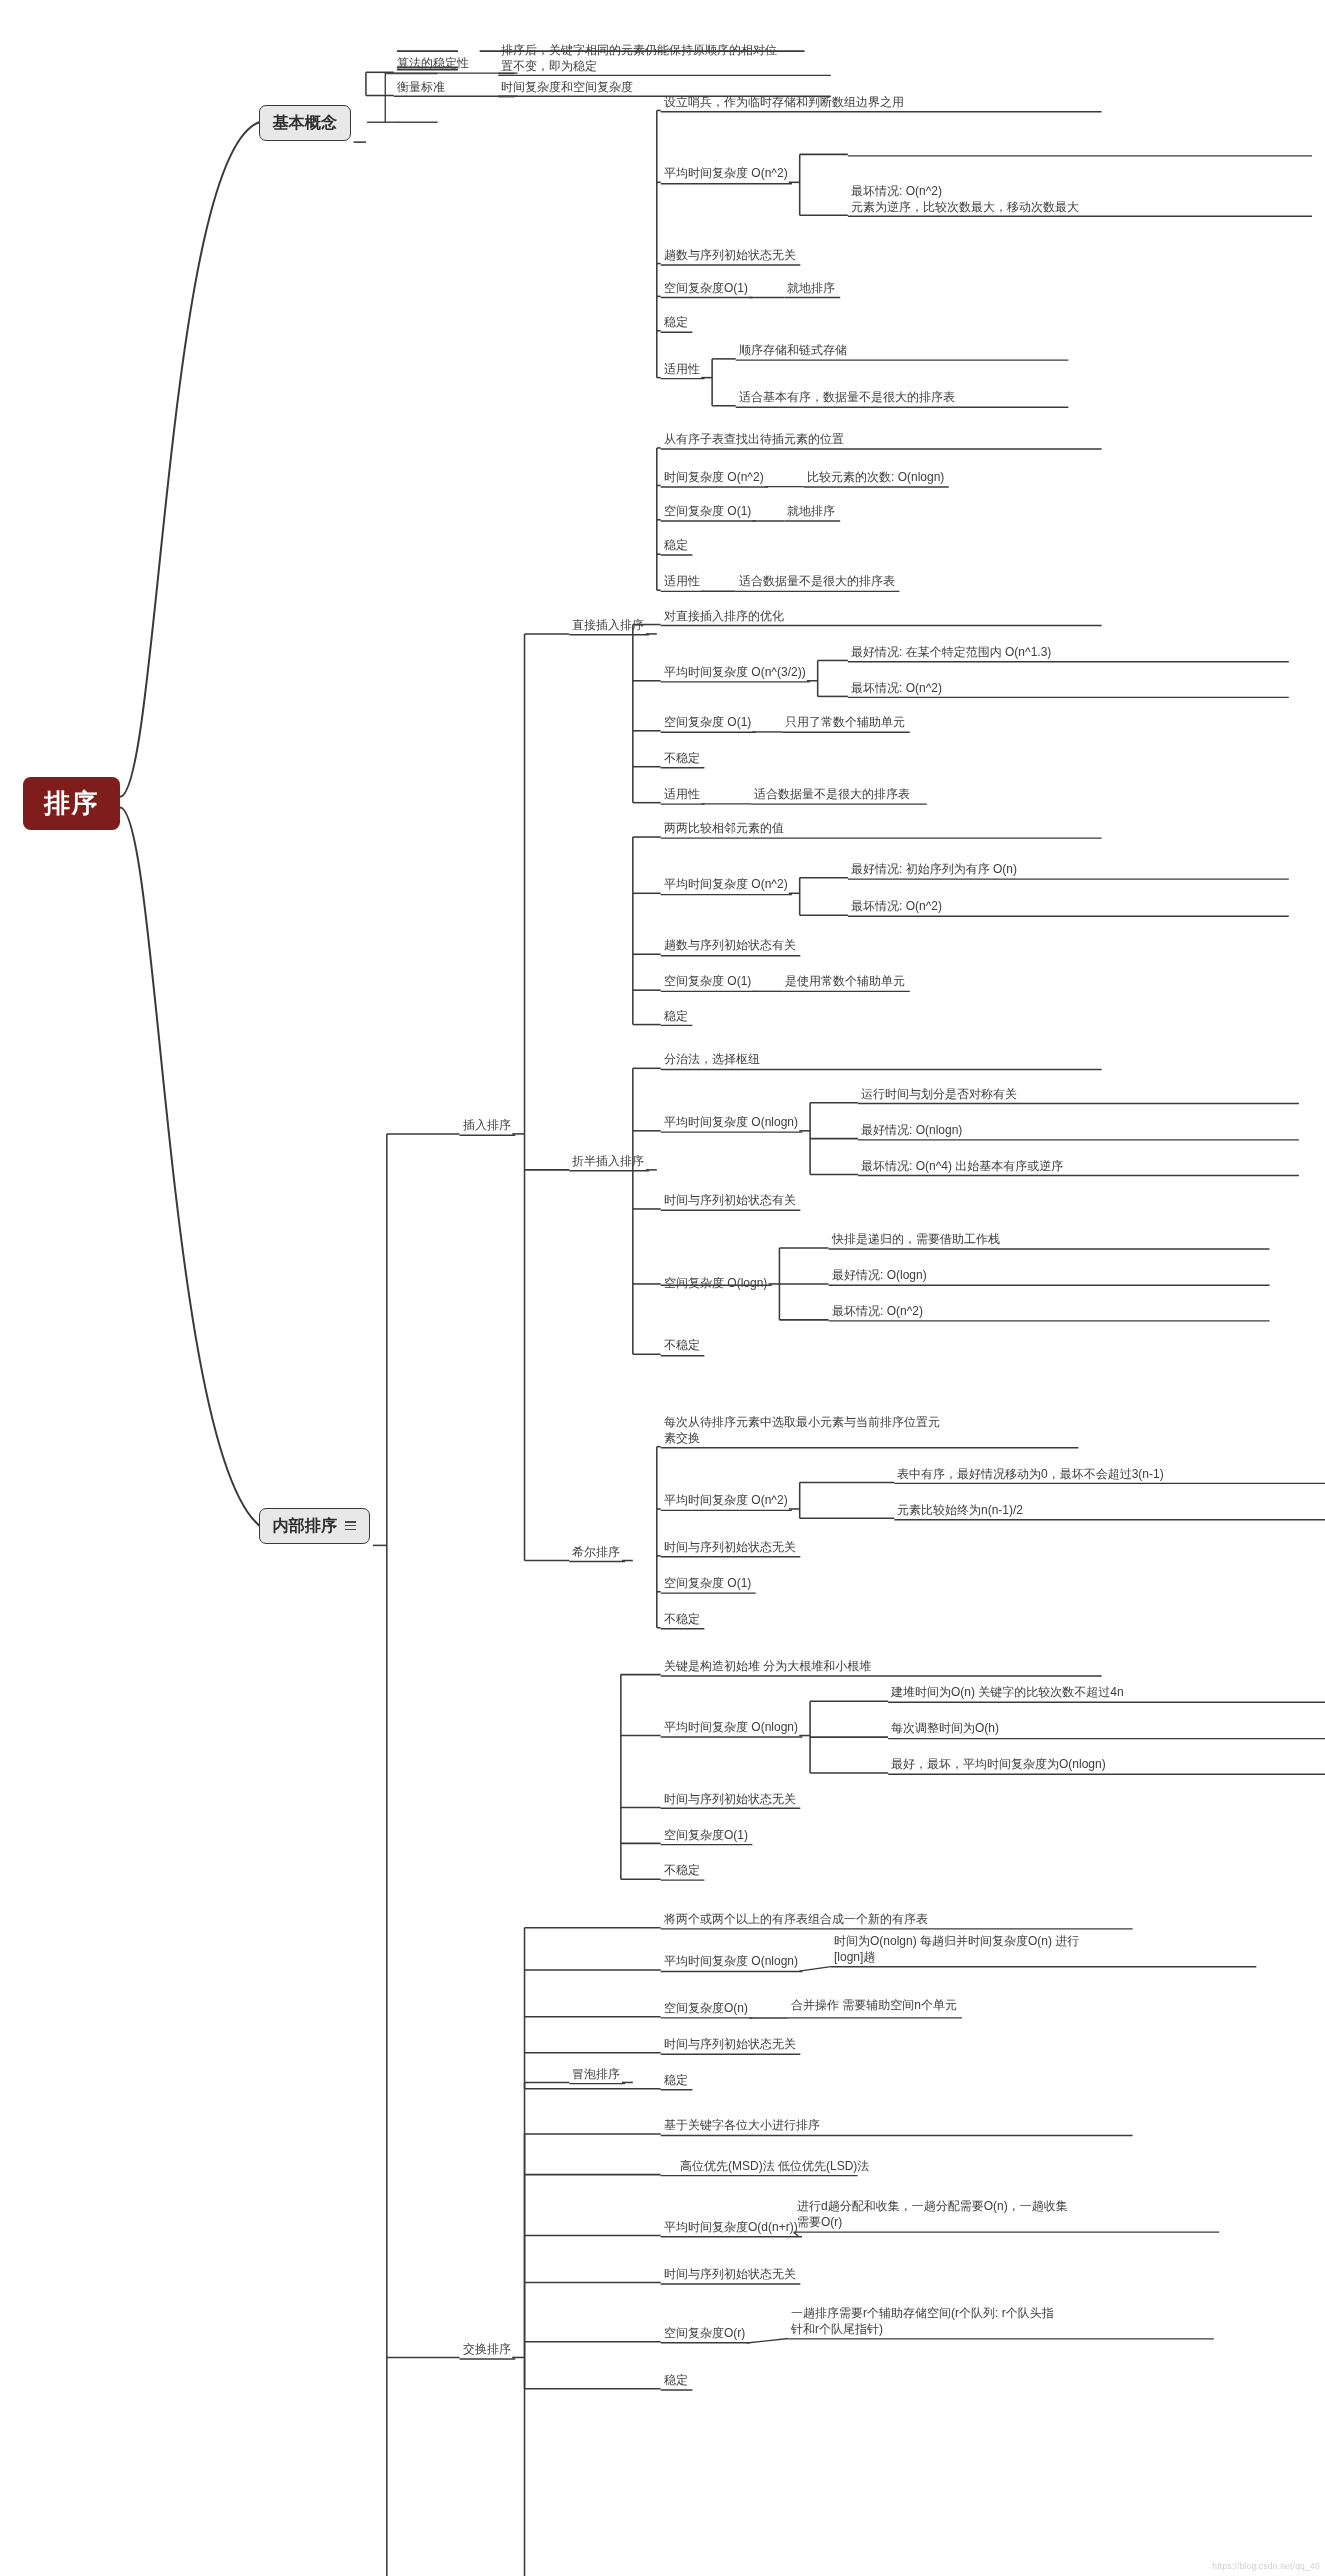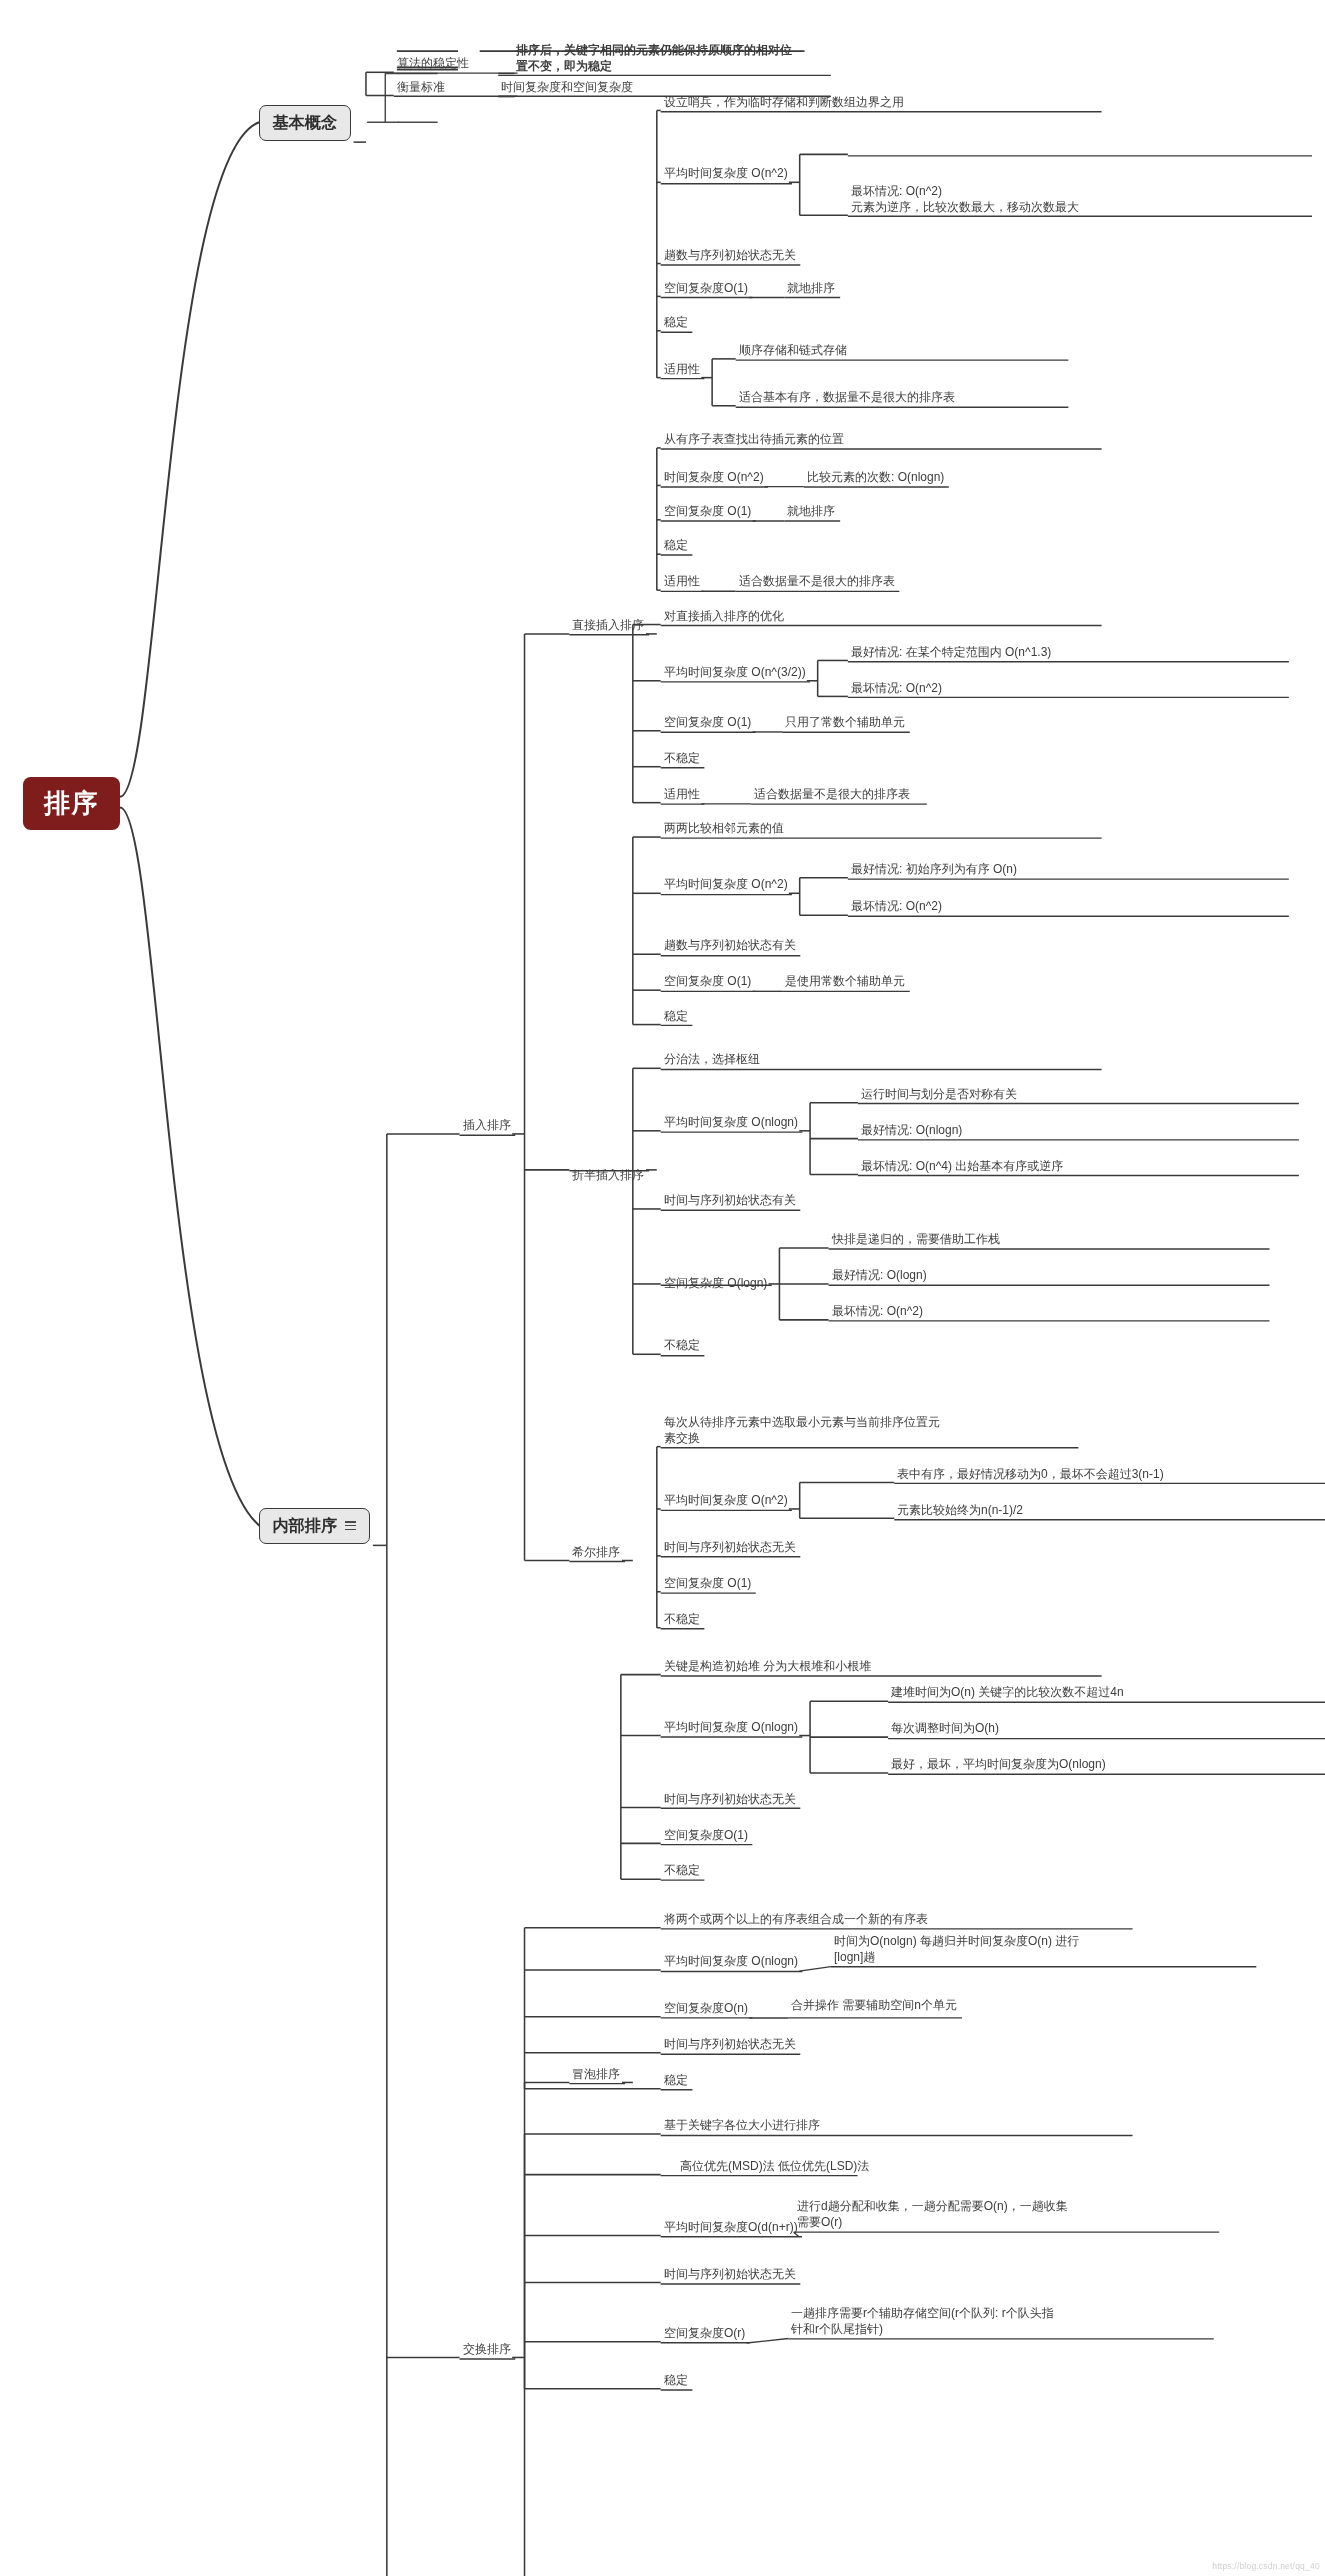--- a/index.html
+++ b/index.html
@@ -344,36 +344,36 @@
       </g>
   </svg>
 
   <div class="node root" style="left:23px;top:777px;width:97px;">排序</div>
 
   <div class="node lvl1" style="left:259px;top:105px;">
     <span>基本概念</span>
   </div>
 
   <div class="node txt" style="left: 397px; top: 56px; width: 116px;">算法的稳定性</div>
-  <div class="node txt" style="left: 516px; top: 43px; width: 325px; font-weight: bold;">排序后，关键字相同的元素仍能保持原顺序的相对位
+  <div class="node txt" style="left: 501px; top: 43px; width: 325px;">排序后，关键字相同的元素仍能保持原顺序的相对位
 置不变，即为稳定</div>
 
   <div class="node txt" style="left: 397px; top: 80px; width: 116px;">衡量标准</div>
   <div class="node txt" style="left: 501px; top: 80px; width: 325px;">时间复杂度和空间复杂度</div>
 
   <div class="node lvl1" style="left:259px;top:1508px;">
     <span>内部排序</span>
     <span class="hamburger"><i></i><i></i><i></i></span>
   </div>
 
   <div class="node txt" style="left: 463px; top: 1118px;">插入排序</div>
   <div class="node txt" style="left: 463px; top: 2342px;">交换排序</div>
 
   <div class="node txt" style="left: 572px; top: 618px;">直接插入排序</div>
-  <div class="node txt" style="left: 572px; top: 1154px; margin-top: 14px;">折半插入排序</div>
+  <div class="node txt" style="left: 572px; top: 1154px;">折半插入排序</div>
   <div class="node txt" style="left: 572px; top: 1545px;">希尔排序</div>
 
   <div class="node txt" style="left: 572px; top: 2067px;">冒泡排序</div>
 
   <div class="node txt" style="left: 664px; top: 95px; width: 433px;">设立哨兵，作为临时存储和判断数组边界之用</div>
 
   <div class="node txt" style="left: 664px; top: 166px;">平均时间复杂度 O(n^2)</div>
   <div class="node txt" style="left: 851px; top: 184px; width: 456px;">最坏情况: O(n^2)
 元素为逆序，比较次数最大，移动次数最大</div>
 

